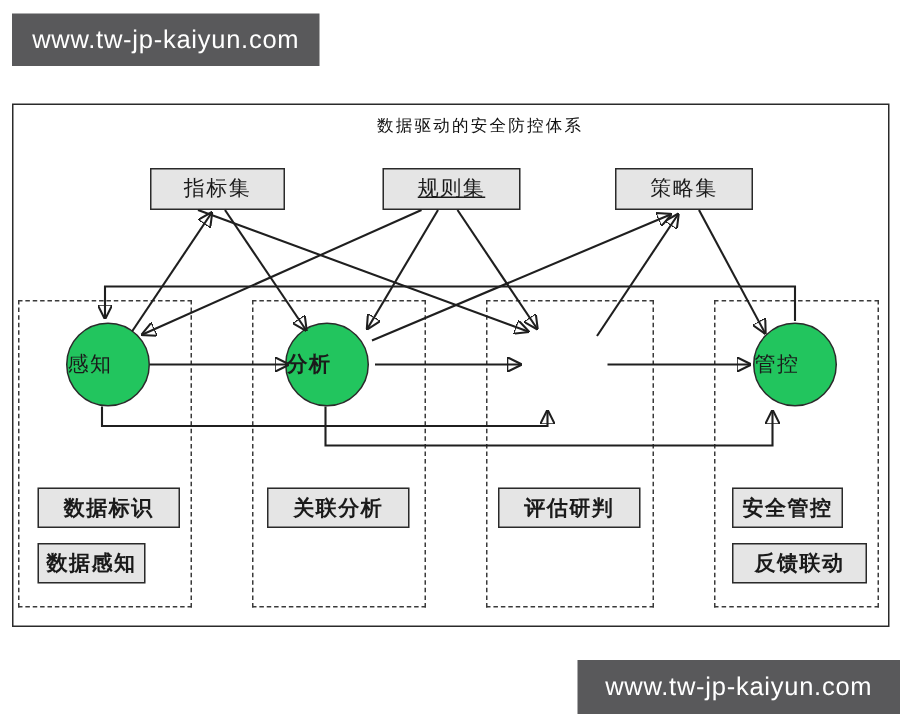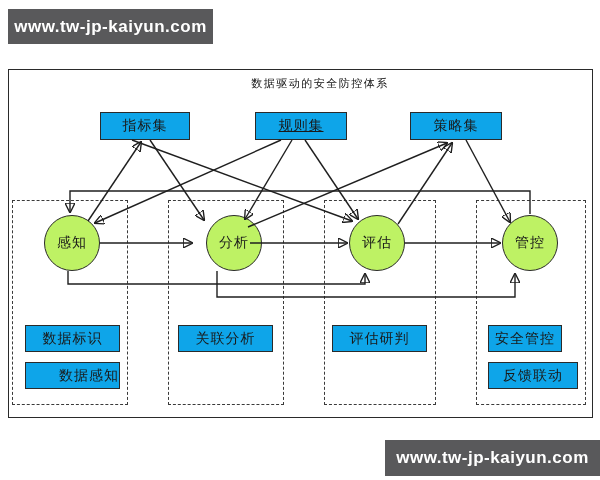--- a/index.html
+++ b/index.html
@@ -3,42 +3,42 @@
 <meta charset="utf-8">
 <style>
   html,body{margin:0;padding:0;background:#ffffff;}
   .stage{
     position:relative;width:600px;height:480px;background:#ffffff;overflow:hidden;
     font-family:"Liberation Sans","DejaVu Sans",sans-serif;color:#1a1a1a;
   }
   .banner{
     position:absolute;background:#59595b;color:#ffffff;
     display:flex;align-items:center;justify-content:center;
-    font-size:17px;letter-spacing:0.5px;font-weight:bold;
+    font-size:17px;letter-spacing:0.5px;
   }
   .banner-top{left:8px;top:9px;width:205px;height:35px;}
   .banner-bottom{left:385px;top:440px;width:215px;height:36px;}
   .frame{
     position:absolute;left:8px;top:69px;width:583px;height:347px;
     border:1.5px solid #2a2a2a;background:#ffffff;
   }
   .title{
     position:absolute;left:0;top:76px;width:568px;text-align:center;
     font-size:11px;letter-spacing:1.5px;color:#111;padding-left:36px;
   }
   .kbox,.sbox{
-    position:absolute;border:1.5px solid #2a2a2a;background:#0ea5e9;
+    position:absolute;border:1.5px solid #2a2a2a;background:#e5e5e5;
     display:flex;align-items:center;justify-content:center;
     font-size:14px;letter-spacing:1px;box-sizing:border-box;z-index:3;
   }
   .kbox{height:28px;}
-  .sbox{height:27px;}
+  .sbox{height:27px;font-weight:bold;}
   .circle{
     position:absolute;width:56px;height:56px;border:1.5px solid #2a2a2a;border-radius:50%;
-    background:#bef264;display:flex;align-items:center;justify-content:center;
+    background:#22c55e;display:flex;align-items:center;justify-content:flex-start;
     font-size:14px;letter-spacing:1px;box-sizing:border-box;z-index:3;top:215px;
   }
   .dgroup{
     position:absolute;border:1.5px dashed #3a3a3a;background:transparent;
     box-sizing:border-box;top:200px;height:205px;z-index:1;
   }
   svg.arrows{position:absolute;left:0;top:0;width:600px;height:480px;z-index:4;pointer-events:none;}
   svg.arrows path{stroke:#1f1f1f;stroke-width:1.4;fill:none;}
 </style>
 </head>
@@ -65,34 +65,31 @@
   </div>
 
   <div class="dgroup" style="left:12px;width:116px;"></div>
   <div class="dgroup" style="left:168px;width:116px;"></div>
   <div class="dgroup" style="left:324px;width:112px;"></div>
   <div class="dgroup" style="left:476px;width:110px;"></div>
 
   <div class="circle" style="left:44px;">
     <span>感知</span>
   </div>
-  <div class="circle" style="left:206px;">
+  <div class="circle" style="left:190px;font-weight:bold;">
     <span>分析</span>
-  </div>
-  <div class="circle" style="left:349px;">
-    <span>评估</span>
   </div>
   <div class="circle" style="left:502px;">
     <span>管控</span>
   </div>
 
   <div class="sbox" style="left:25px;top:325px;width:95px;">
     <span>数据标识</span>
   </div>
-  <div class="sbox" style="left:25px;top:362px;width:95px;justify-content:flex-end;">
+  <div class="sbox" style="left:25px;top:362px;width:72px;">
     <span>数据感知</span>
   </div>
   <div class="sbox" style="left:178px;top:325px;width:95px;">
     <span>关联分析</span>
   </div>
   <div class="sbox" style="left:332px;top:325px;width:95px;text-align:right;">
     <span>评估研判</span>
   </div>
   <div class="sbox" style="left:488px;top:325px;width:74px;">
     <span>安全管控</span>

